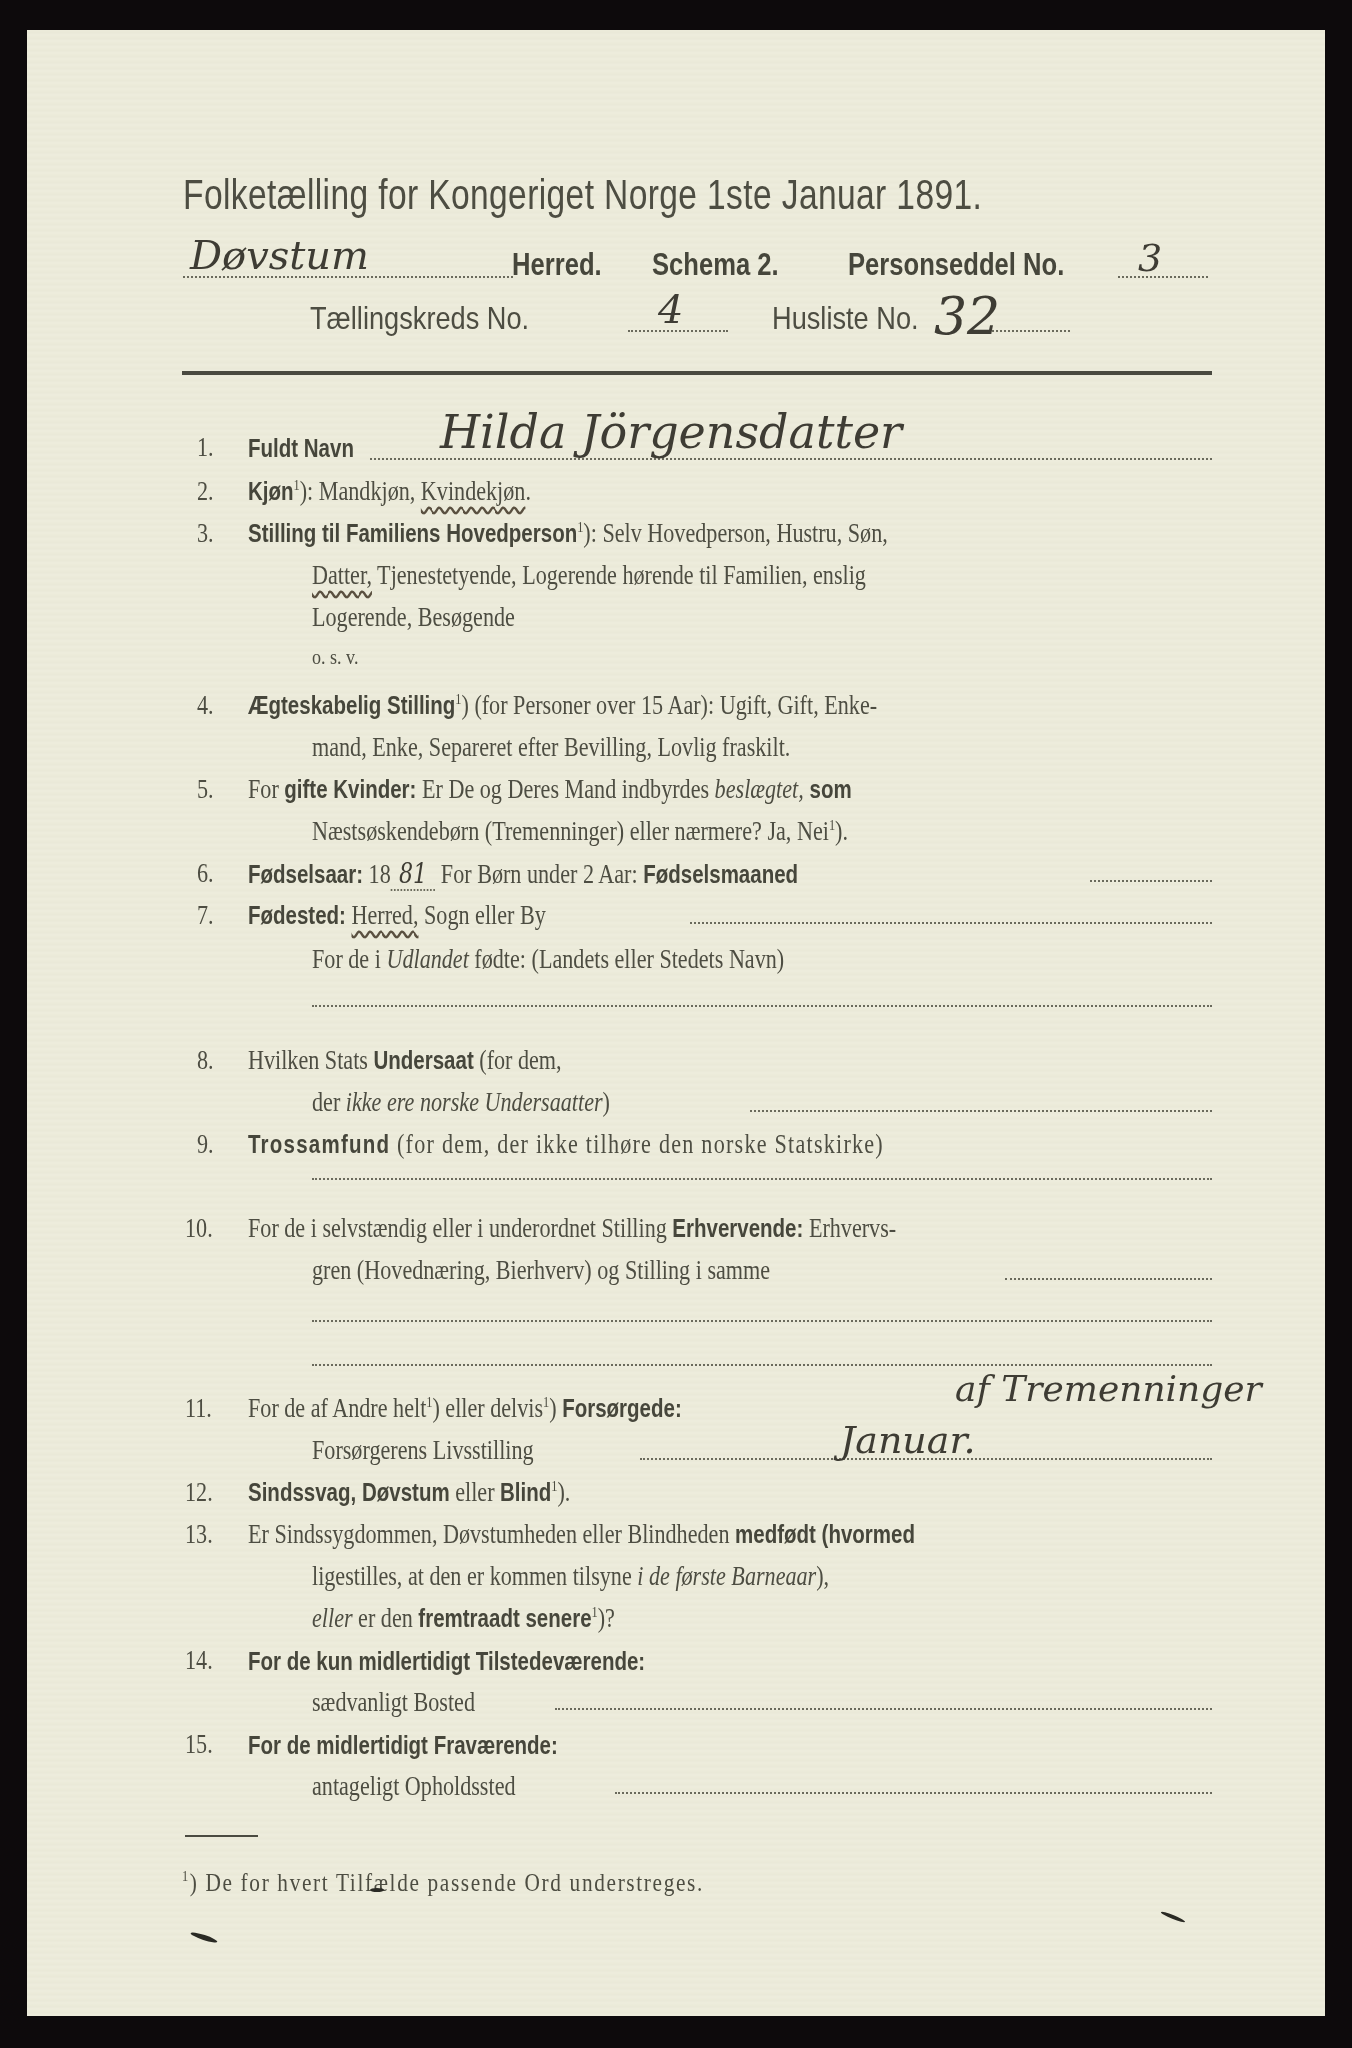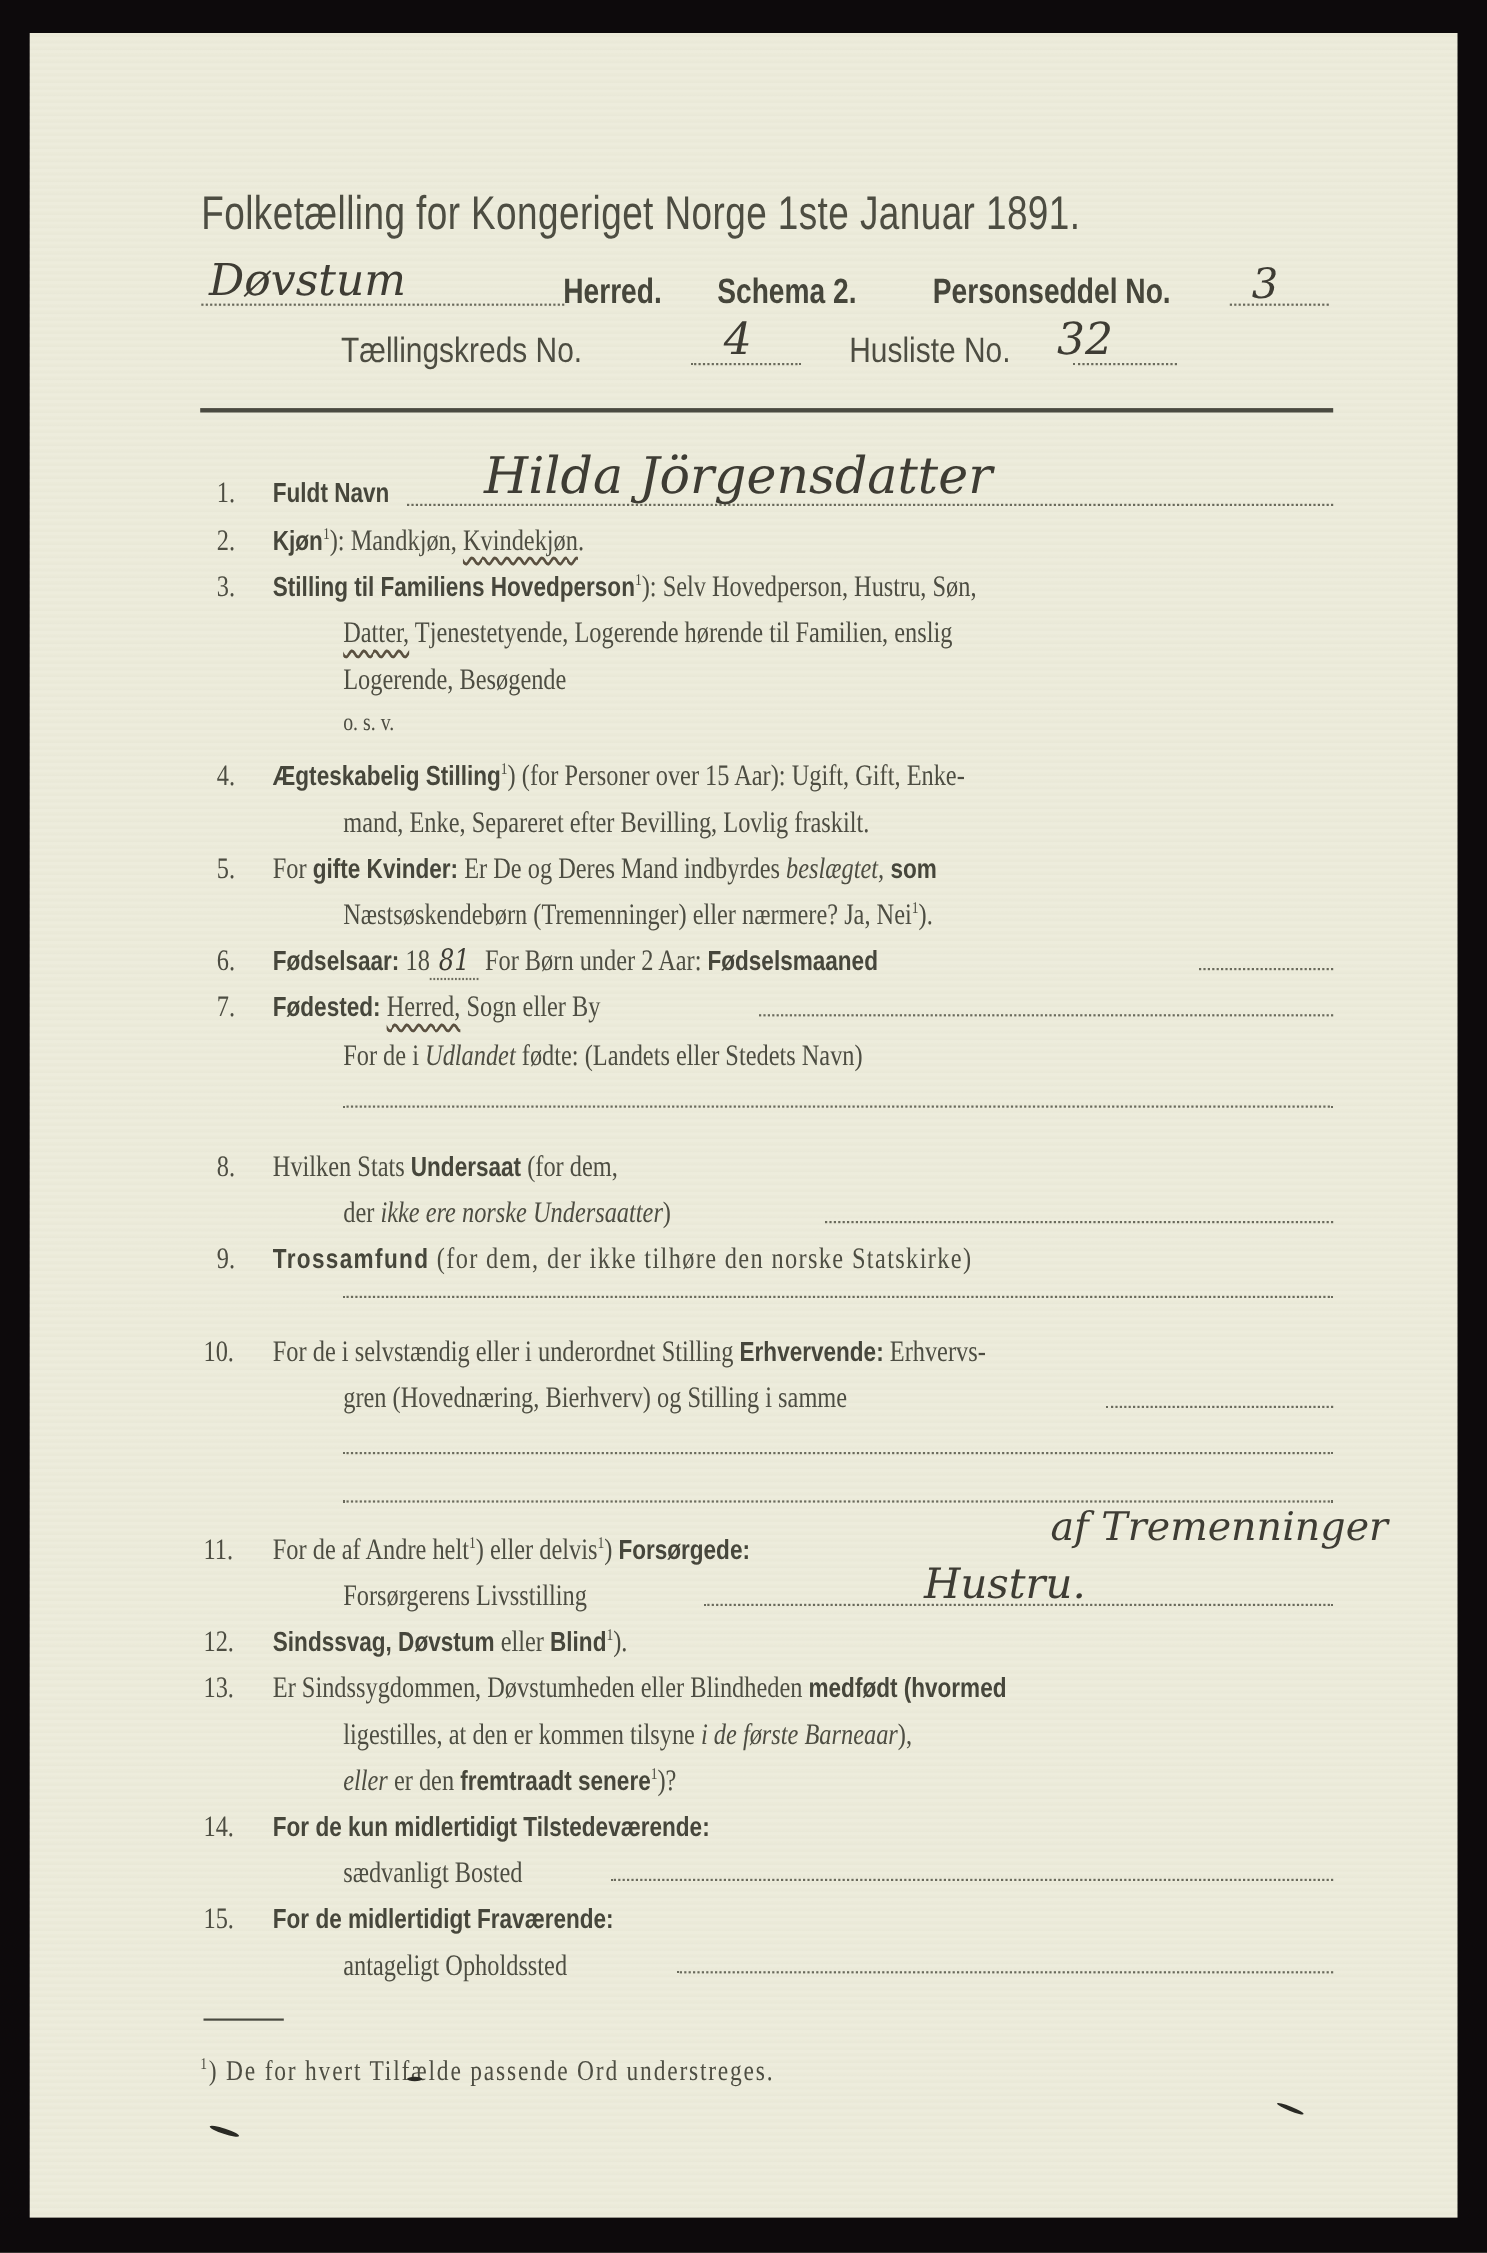--- a/index.html
+++ b/index.html
@@ -49,21 +49,21 @@
 <div class="abs hdr" style="left:652px; top:246px; font-size:32px; transform:scaleX(0.8);">Schema 2.</div>
 <div class="abs hdr" style="left:848px; top:246px; font-size:32px; transform:scaleX(0.8);">Personseddel No.</div>
 <div class="dots" style="left:1118px; top:276px; width:90px;"></div>
 <div class="abs hand" style="left:1138px; top:236px; font-size:38px;">3</div>
 
 <div class="abs hdr2" style="left:310px; top:300px; font-size:32px; transform:scaleX(0.85);">Tællingskreds No.</div>
 <div class="dots" style="left:628px; top:330px; width:100px;"></div>
 <div class="abs hand" style="left:658px; top:286px; font-size:40px;">4</div>
 <div class="abs hdr2" style="left:772px; top:300px; font-size:32px; transform:scaleX(0.85);">Husliste No.</div>
 <div class="dots" style="left:975px; top:330px; width:95px;"></div>
-<div class="abs hand" style="left:961px; top:286px; font-size:40px;">32</div>
+<div class="abs hand" style="left:934px; top:286px; font-size:52px;">32</div>
 
 <div class="rule" style="left:182px; top:371px; width:1030px; height:4px;"></div>
 
 <div class="num" style="left:197px; top:432px;">1.</div>
 <div class="line b" style="left:248px; top:434px;">Fuldt Navn</div>
 <div class="dots" style="left:370px; top:458px; width:842px;"></div>
 <div class="abs hand" style="left:440px; top:405px; font-size:46px;">Hilda Jörgensdatter</div>
 
 <div class="num" style="left:197px; top:476px;">2.</div>
 <div class="line" style="left:248px; top:476px;"><span class="b">Kjøn</span><span class="sup">1</span><span>): Mandkjøn, </span><span class="u">Kvindekjøn</span><span>.</span></div>
@@ -106,21 +106,21 @@
 <div class="line" style="left:312px; top:1255px;">gren (Hovednæring, Bierhverv) og Stilling i samme</div>
 <div class="dots" style="left:1005px; top:1278px; width:207px;"></div>
 <div class="dots" style="left:312px; top:1320px; width:900px;"></div>
 <div class="dots" style="left:312px; top:1364px; width:900px;"></div>
 
 <div class="num" style="left:185px; top:1393px;">11.</div>
 <div class="line" style="left:248px; top:1393px;"><span>For de af Andre helt</span><span class="sup">1</span><span>) eller delvis</span><span class="sup">1</span>) <span class="b">Forsørgede:</span></div>
 <div class="abs hand" style="left:955px; top:1368px; font-size:36px;">af Tremenninger</div>
 <div class="line" style="left:312px; top:1435px;">Forsørgerens Livsstilling</div>
 <div class="dots" style="left:640px; top:1458px; width:572px;"></div>
-<div class="abs hand" style="left:840px; top:1418px; font-size:38px;">Hustru.</div>
+<div class="abs hand" style="left:840px; top:1418px; font-size:38px;">Januar.</div>
 
 <div class="num" style="left:185px; top:1477px;">12.</div>
 <div class="line" style="left:248px; top:1477px;"><span class="b">Sindssvag, Døvstum</span><span> eller </span><span class="b">Blind</span><span class="sup">1</span><span>).</span></div>
 
 <div class="num" style="left:185px; top:1519px;">13.</div>
 <div class="line" style="left:248px; top:1519px;"><span>Er Sindssygdommen, Døvstumheden eller Blindheden </span><span class="b">medfødt</span><span class="b"> (hvormed</span></div>
 <div class="line" style="left:312px; top:1561px;"><span>ligestilles, at den er kommen tilsyne </span><span class="i">i de første Barneaar</span><span>),</span></div>
 <div class="line" style="left:312px; top:1603px;"><span class="i">eller</span><span> er den </span><span class="b">fremtraadt senere</span><span class="sup">1</span><span>)?</span></div>
 
 <div class="num" style="left:185px; top:1645px;">14.</div>

